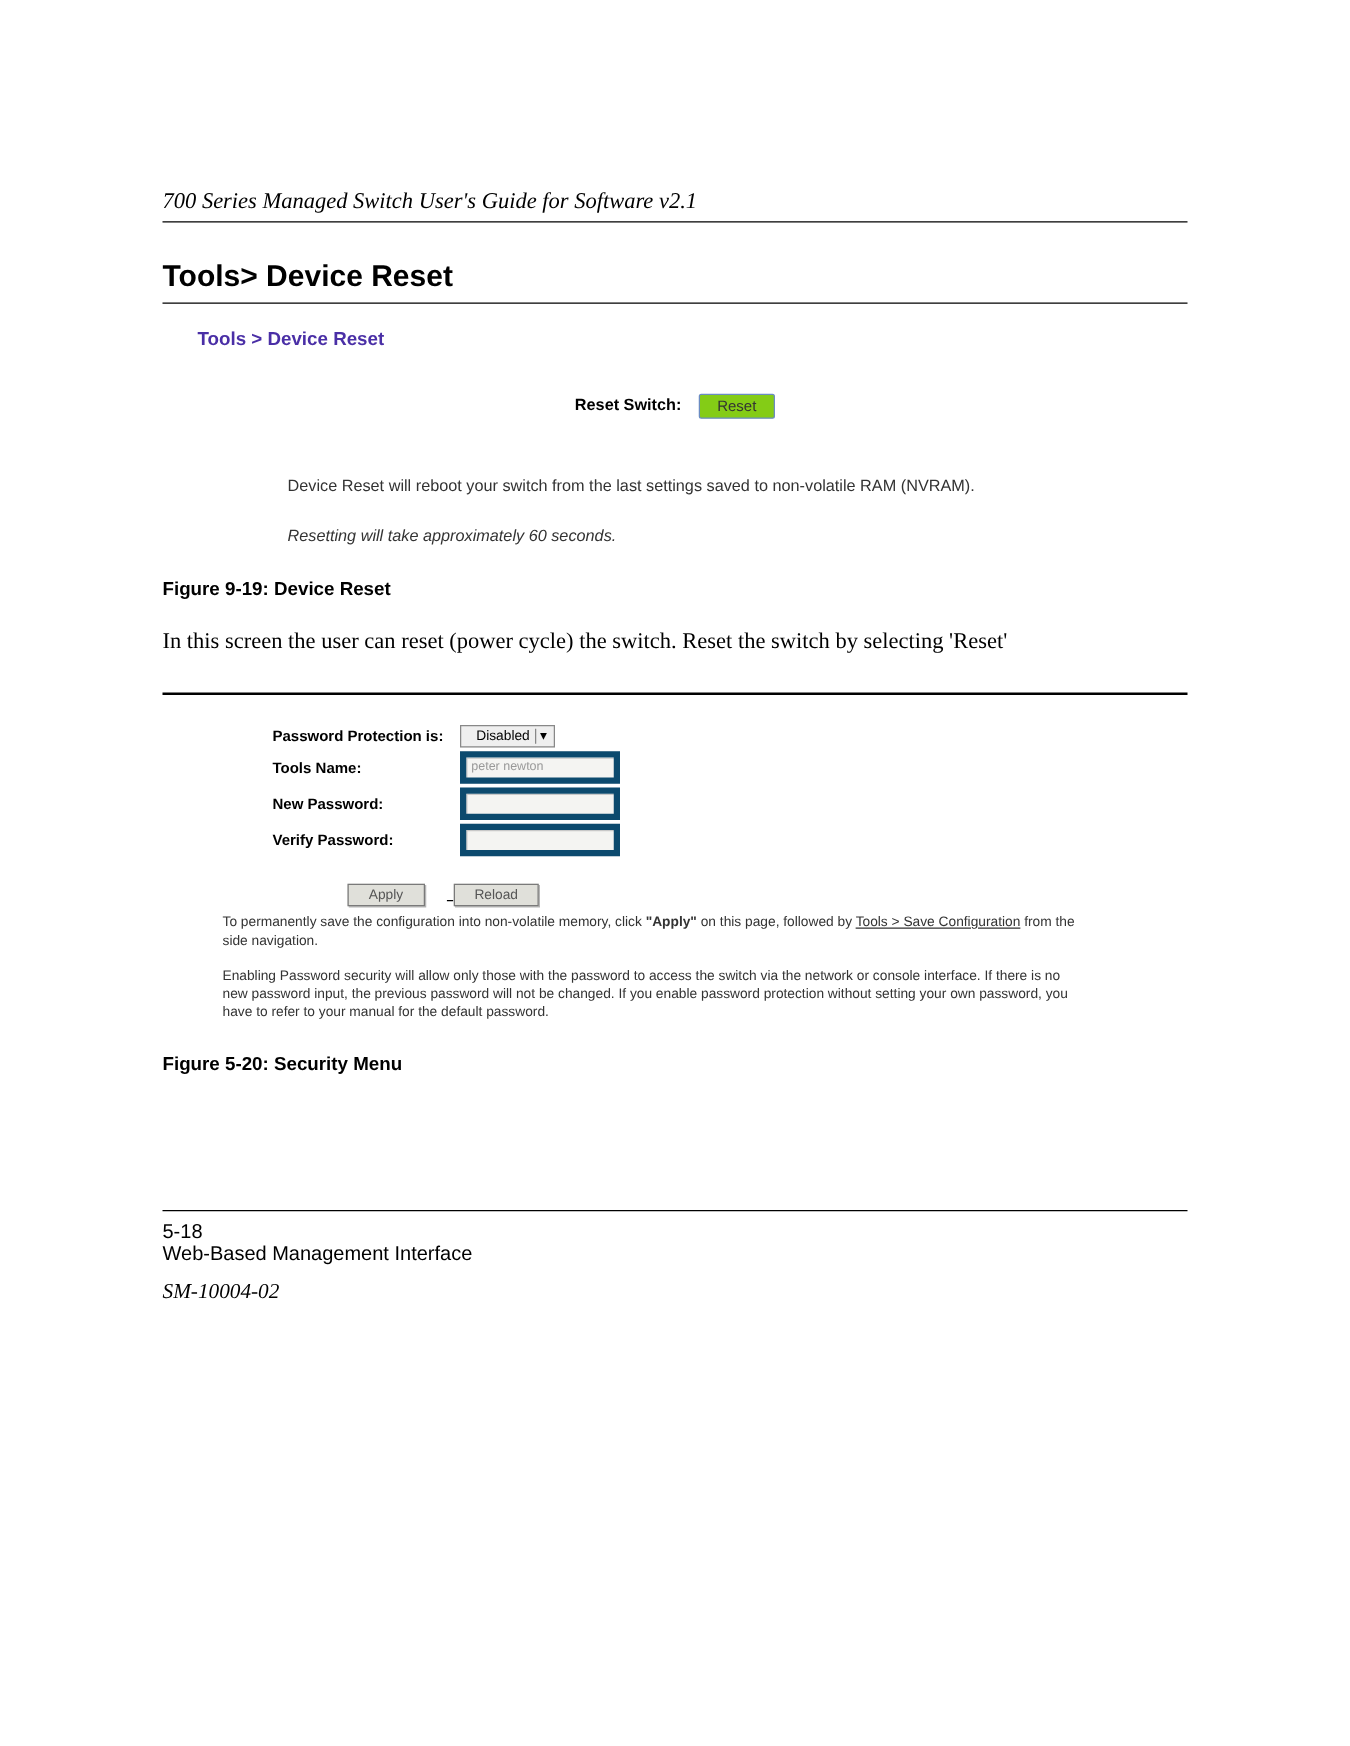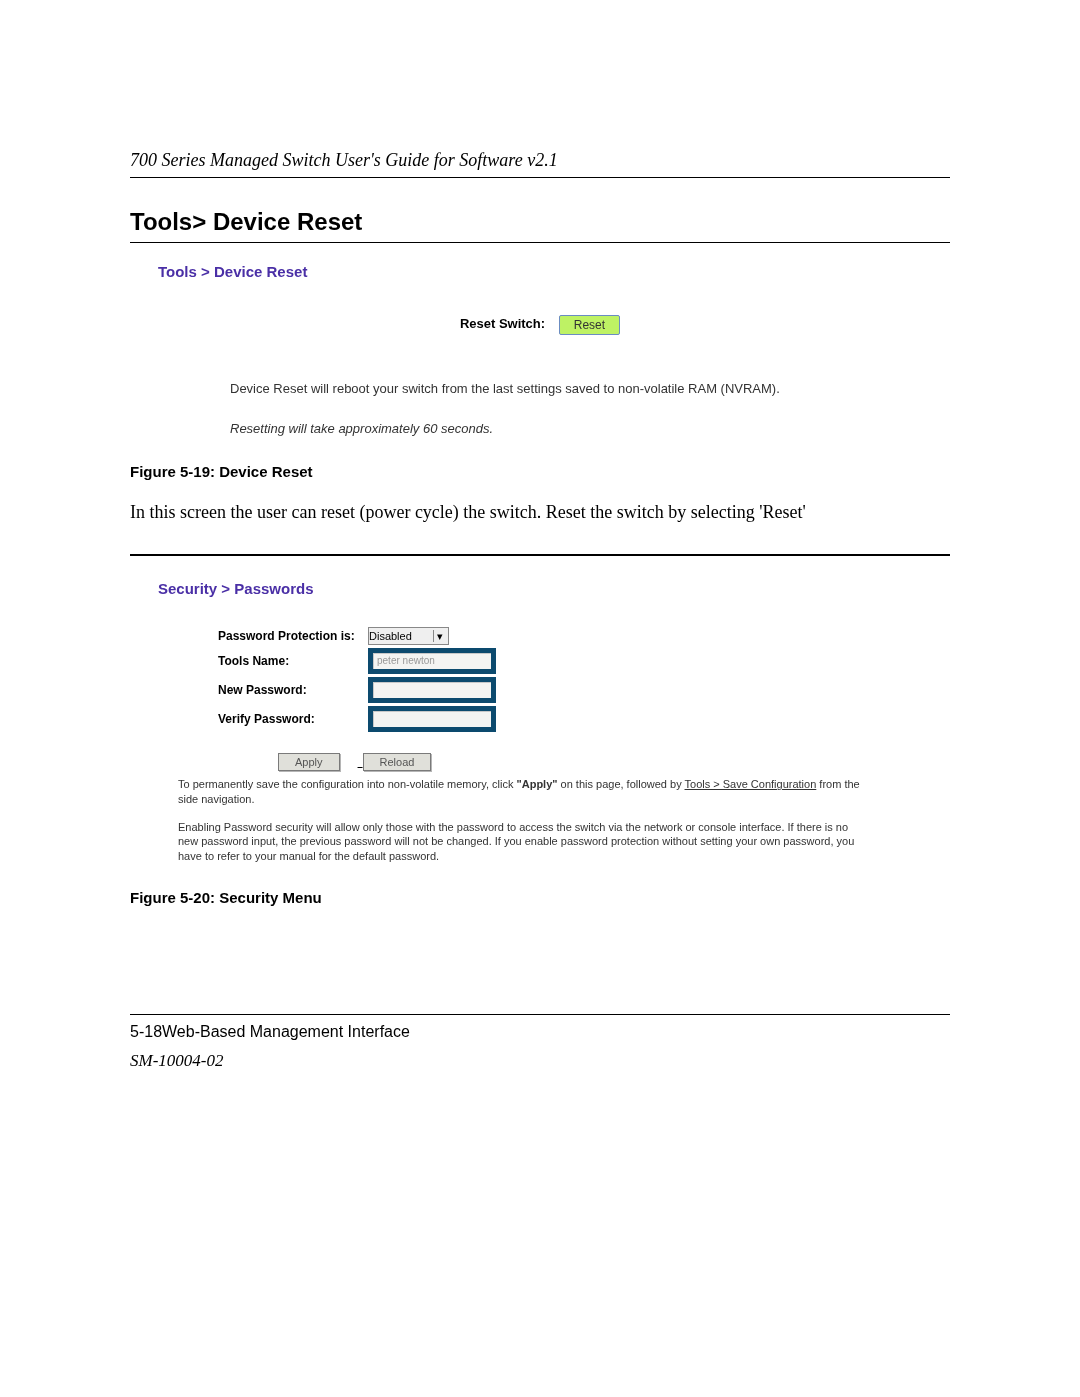--- a/index.html
+++ b/index.html
@@ -60,21 +60,21 @@
     margin: 35px 0 45px 0;
     font-size: 13px;
   }
   .reset-row .lbl {
     font-weight: 700;
     margin-right: 10px;
   }
   .win-btn {
     display: inline-block;
     border: 1px solid #6b8cc2;
-    background: #bef264;
+    background: #84cc16;
     color: #333;
     font-family: Arial, Helvetica, sans-serif;
     font-size: 12px;
     padding: 2px 14px;
     border-radius: 2px;
     vertical-align: middle;
   }
   .fig-text-block {
     margin-left: 72px;
     margin-right: 60px;
@@ -115,22 +115,21 @@
     width: 150px;
     font-weight: 700;
   }
   .select-fake {
     display: inline-flex;
     align-items: center;
     border: 1px solid #888;
     background: #efefef;
     height: 16px;
     font-size: 11px;
-    padding: 0 2px 0 0;
-    gap: 17px;
+    padding: 0 2px 0 12px;
   }
   .select-fake .caret {
     display: inline-block;
     width: 12px;
     text-align: center;
     border-left: 1px solid #888;
     margin-left: 4px;
     line-height: 12px;
   }
   .text-input-fake {
@@ -175,20 +174,21 @@
   .footer-rule {
     border-top: 1px solid #000;
     margin-top: 28px;
     padding-top: 8px;
   }
   .footer-line {
     display: flex;
     justify-content: flex-start;
     font-family: Arial, Helvetica, sans-serif;
     font-size: 16px;
+    flex-direction: column;
   }
   .doc-id {
     font-family: "Times New Roman", Times, serif;
     font-style: italic;
     font-size: 17px;
     margin-top: 10px;
   }
 </style>
 </head>
 <body>
@@ -207,28 +207,27 @@
       <span class="lbl">Reset Switch:</span>
       <span class="win-btn">Reset</span>
     </div>
 
     <div class="fig-text-block">
       <div>Device Reset will reboot your switch from the last settings saved to non-volatile RAM (NVRAM).</div>
       <div class="note">Resetting will take approximately 60 seconds.</div>
     </div>
   </div>
 
-  <div class="fig-caption">Figure 5-19:  Device Reset</div>
+  <div class="fig-caption">Figure 9-19:  Device Reset</div>
 
   <p class="body-para">In this screen the user can reset (power cycle) the switch. Reset the switch by selecting 'Reset'</p>
 
   <div class="rule-thick"></div>
 
   <div class="figure-box" style="margin-top:20px;">
-    <div class="fig-crumb">Security &gt; Passwords</div>
 
     <div class="form-grid">
       <div class="row">
         <span class="flabel">Password Protection is:</span>
         <span class="select-fake">
           <span>Disabled</span>
           <span class="caret">▾</span>
         </span>
       </div>
       <div class="row">

